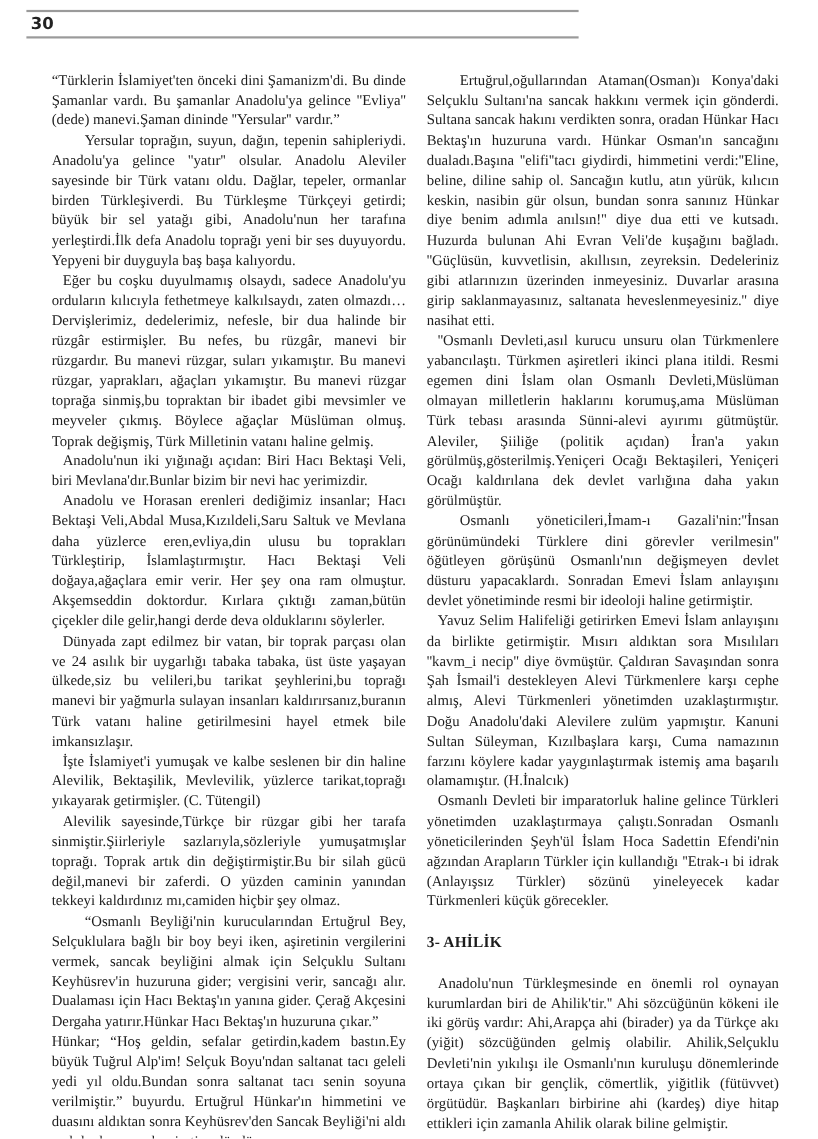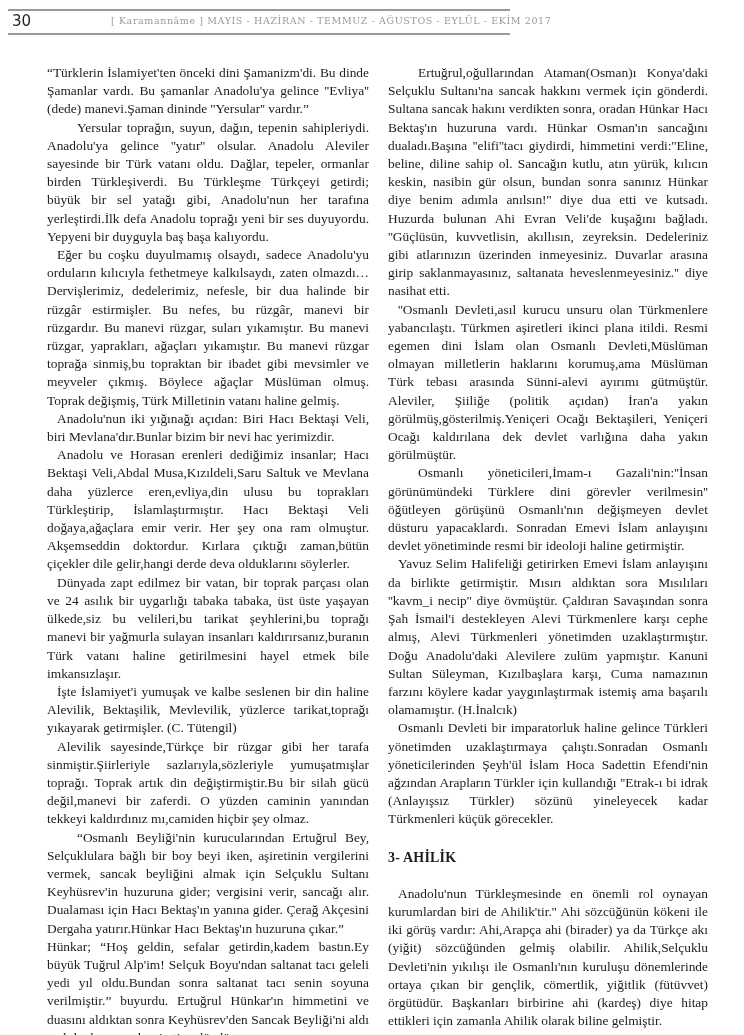--- a/index.html
+++ b/index.html
@@ -1,39 +1,38 @@
 <!DOCTYPE html>
 <html><head>
 <meta charset="utf-8">
 <style>
   html, body { margin: 0; padding: 0; background: #ffffff; }
   body { width: 744px; height: 1035px; position: relative; overflow: hidden;
          font-family: "Liberation Serif", serif; color: #1c1c1c; }
-  .header { position: absolute; left: 8px; top: 9px; width: 502px; height: 22px;
-            border-top: 2px solid #9a9a9a; border-bottom: 2px solid #9a9a9a; }
+  .header { position: absolute; left: 24px; top: 9px; width: 502px; height: 22px;
+            border-top: 2px solid #9a9a9a; border-bottom: 2px solid #9a9a9a; font-weight: bold; }
   .page-number { position: absolute; left: 4px; top: 1px; font-family: "DejaVu Sans", sans-serif;
                  font-size: 15px; color: #222; letter-spacing: 0px; }
   .running-head { position: absolute; left: 103px; top: 4px; font-family: "DejaVu Serif", serif;
                   font-size: 9.5px; color: #9a9a9a; letter-spacing: 0.6px; white-space: nowrap; }
   .column { position: absolute; top: 64px; width: 322px; font-size: 13.4px; line-height: 18.2px;
             text-align: justify; }
   .col-left { left: 47px; }
   .col-right { left: 388px; width: 320px; top: 64px; }
   .column p { margin: 0; text-indent: 10px; }
   .column p.indent-lg { text-indent: 30px; font-family: Liberation Serif, serif; }
   .column p.no-indent { text-indent: 0; }
   .section-heading { font-family: Liberation Serif, serif; font-weight: bold; font-size: 14px;
                      margin: 20px 0 18px 0; text-indent: 0; letter-spacing: 0.2px; }
 </style>
 </head>
 <body>
 
 <div class="header">
   <span class="page-number">30</span>
-  <span class="running-head">[ Karamannâme ]   MAYIS - HAZİRAN - TEMMUZ - AĞUSTOS - EYLÜL - EKİM  2017</span>
 </div>
 
 <div class="column col-left">
   <p class="no-indent">“Türklerin İslamiyet'ten önceki dini Şamanizm'di. Bu dinde Şamanlar vardı. Bu şamanlar Anadolu'ya gelince ''Evliya'' (dede) manevi.Şaman dininde ''Yersular'' vardır.”</p>
   <p class="indent-lg">Yersular toprağın, suyun, dağın, tepenin sahipleriydi. Anadolu'ya gelince ''yatır'' olsular. Anadolu Aleviler sayesinde bir Türk vatanı oldu. Dağlar, tepeler, ormanlar birden Türkleşiverdi. Bu Türkleşme Türkçeyi getirdi; büyük bir sel yatağı gibi, Anadolu'nun her tarafına yerleştirdi.İlk defa Anadolu toprağı yeni bir ses duyuyordu. Yepyeni bir duyguyla baş başa kalıyordu.</p>
   <p>Eğer bu coşku duyulmamış olsaydı, sadece Anadolu'yu orduların kılıcıyla fethetmeye kalkılsaydı, zaten olmazdı… Dervişlerimiz, dedelerimiz, nefesle, bir dua halinde bir rüzgâr estirmişler. Bu nefes, bu rüzgâr, manevi bir rüzgardır. Bu manevi rüzgar, suları yıkamıştır. Bu manevi rüzgar, yaprakları, ağaçları yıkamıştır. Bu manevi rüzgar toprağa sinmiş,bu topraktan bir ibadet gibi mevsimler ve meyveler çıkmış. Böylece ağaçlar Müslüman olmuş. Toprak değişmiş, Türk Milletinin vatanı haline gelmiş.</p>
   <p>Anadolu'nun iki yığınağı açıdan: Biri Hacı Bektaşi Veli, biri Mevlana'dır.Bunlar bizim bir nevi hac yerimizdir.</p>
   <p>Anadolu ve Horasan erenleri dediğimiz insanlar; Hacı Bektaşi Veli,Abdal Musa,Kızıldeli,Saru Saltuk ve Mevlana daha yüzlerce eren,evliya,din ulusu bu toprakları Türkleştirip, İslamlaştırmıştır. Hacı Bektaşi Veli doğaya,ağaçlara emir verir. Her şey ona ram olmuştur. Akşemseddin doktordur. Kırlara çıktığı zaman,bütün çiçekler dile gelir,hangi derde deva olduklarını söylerler.</p>
   <p>Dünyada zapt edilmez bir vatan, bir toprak parçası olan ve 24 asılık bir uygarlığı tabaka tabaka, üst üste yaşayan ülkede,siz bu velileri,bu tarikat şeyhlerini,bu toprağı manevi bir yağmurla sulayan insanları kaldırırsanız,buranın Türk vatanı haline getirilmesini hayel etmek bile imkansızlaşır.</p>
   <p>İşte İslamiyet'i yumuşak ve kalbe seslenen bir din haline Alevilik, Bektaşilik, Mevlevilik, yüzlerce tarikat,toprağı yıkayarak getirmişler. (C. Tütengil)</p>

